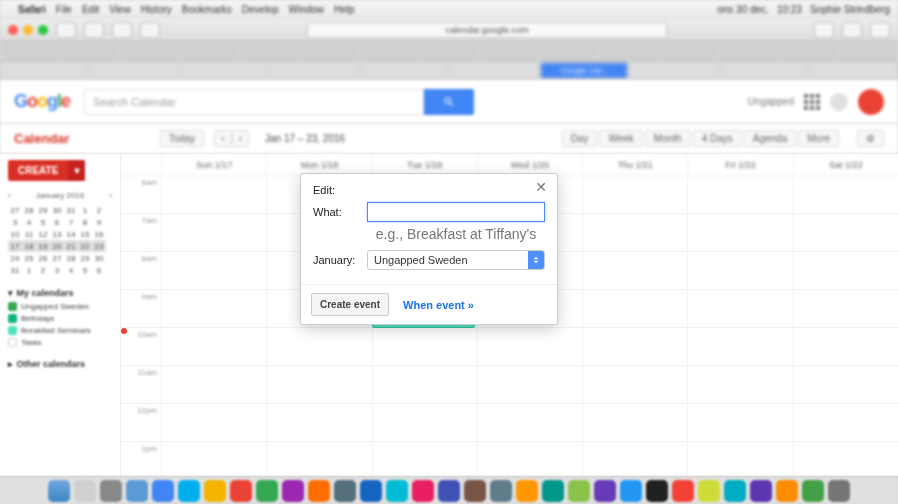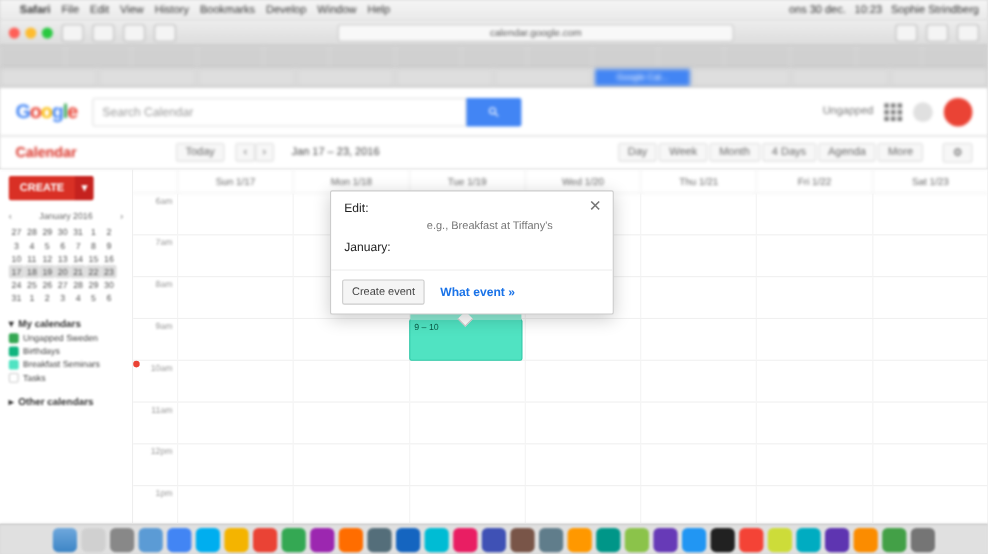--- a/index.html
+++ b/index.html
@@ -132,33 +132,33 @@
     cursor:pointer; color:#777; font-size:14px; line-height:14px; text-align:center;
   }
   .popup .body { padding: 10px 12px 8px 12px; }
   .popup .row { display:flex; align-items:center; margin-bottom:6px; }
   .popup .row .lab { width:54px; font-size:11px; color:#222; }
   .popup .row .val { flex:1; font-size:11px; }
   .popup input[type=text]{
     width:100%; height:20px; border:1px solid #4d90fe; padding:0 4px;
     font-size:11px; outline:none; box-shadow:0 0 2px rgba(77,144,254,0.6);
   }
-  .popup .hint { font-size:10px; color:#777; margin-left:75px; margin-top:-2px; margin-bottom:8px;}
+  .popup .hint { font-size:14px; color:#777; margin-left:54px; margin-top:-2px; margin-bottom:8px;text-align:center;}
   .popup .selectwrap {
     flex:1; display:flex; align-items:stretch; height:20px; border:1px solid #ccc; border-radius:3px; overflow:hidden;
   }
   .popup .selectwrap .seltext { flex:1; padding:0 6px; font-size:11px; line-height:18px; color:#333; }
   .popup .selectwrap .selbtn { width:16px; background:#4d90fe; display:flex; align-items:center; justify-content:center;}
   .popup .selectwrap .selbtn svg { width:8px; height:8px; fill:#fff; }
   .popup .footer {
     border-top:1px solid #eee; padding:8px 10px; display:flex; align-items:center; gap:14px;
   }
   .popup .createevt {
     background:#f5f5f5; border:1px solid #ccc; border-radius:2px;
-    font-size:10px; font-weight:normal; color:#444; padding:5px 8px; cursor:pointer;
+    font-size:10px; font-weight:bold; color:#444; padding:5px 8px; cursor:pointer;
   }
   .popup .editevt {
     color:#1a73e8; font-size:11px; font-weight:bold; cursor:pointer;
   }
 
   
   .dock {
     position:absolute; bottom:0; left:0; right:0; height:28px;
     background:rgba(230,230,230,0.6); filter:blur(1.2px);
     display:flex; align-items:center; justify-content:center; gap:4px;
@@ -504,28 +504,42 @@
 </div>
 
 <div class="popup">
   <div class="close">
     <span>✕</span>
   </div>
   <div class="body">
     <div class="row">
       <div class="lab">Edit:</div>
     </div>
+    <div class="row">
+      <div class="lab">What:</div>
+      <div class="val">
+        <input type="text" value="" style="">
+      </div>
+    </div>
     <div class="hint">e.g., Breakfast at Tiffany's</div>
     <div class="row">
       <div class="lab">January:</div>
+      <div class="selectwrap">
+        <div class="seltext">Ungapped Sweden</div>
+        <div class="selbtn">
+          <svg viewBox="0 0 10 10">
+              <path d="M2 4 L5 1 L8 4 Z M2 6 L5 9 L8 6 Z"></path>
+            </svg>
+        </div>
+      </div>
     </div>
   </div>
   <div class="footer">
     <div class="createevt">Create event</div>
-    <div class="editevt">What event »</div>
+    <div class="editevt">When event »</div>
   </div>
 </div>
 
 <div class="dock">
   <div class="dockicon" style="background:linear-gradient(#6fa8dc,#3d85c6)"></div>
   <div class="dockicon" style="background:#d0d0d0"></div>
   <div class="dockicon" style="background:#888"></div>
   <div class="dockicon" style="background:#5b9bd5"></div>
   <div class="dockicon" style="background:#4285f4"></div>
   <div class="dockicon" style="background:#00aeef"></div>

